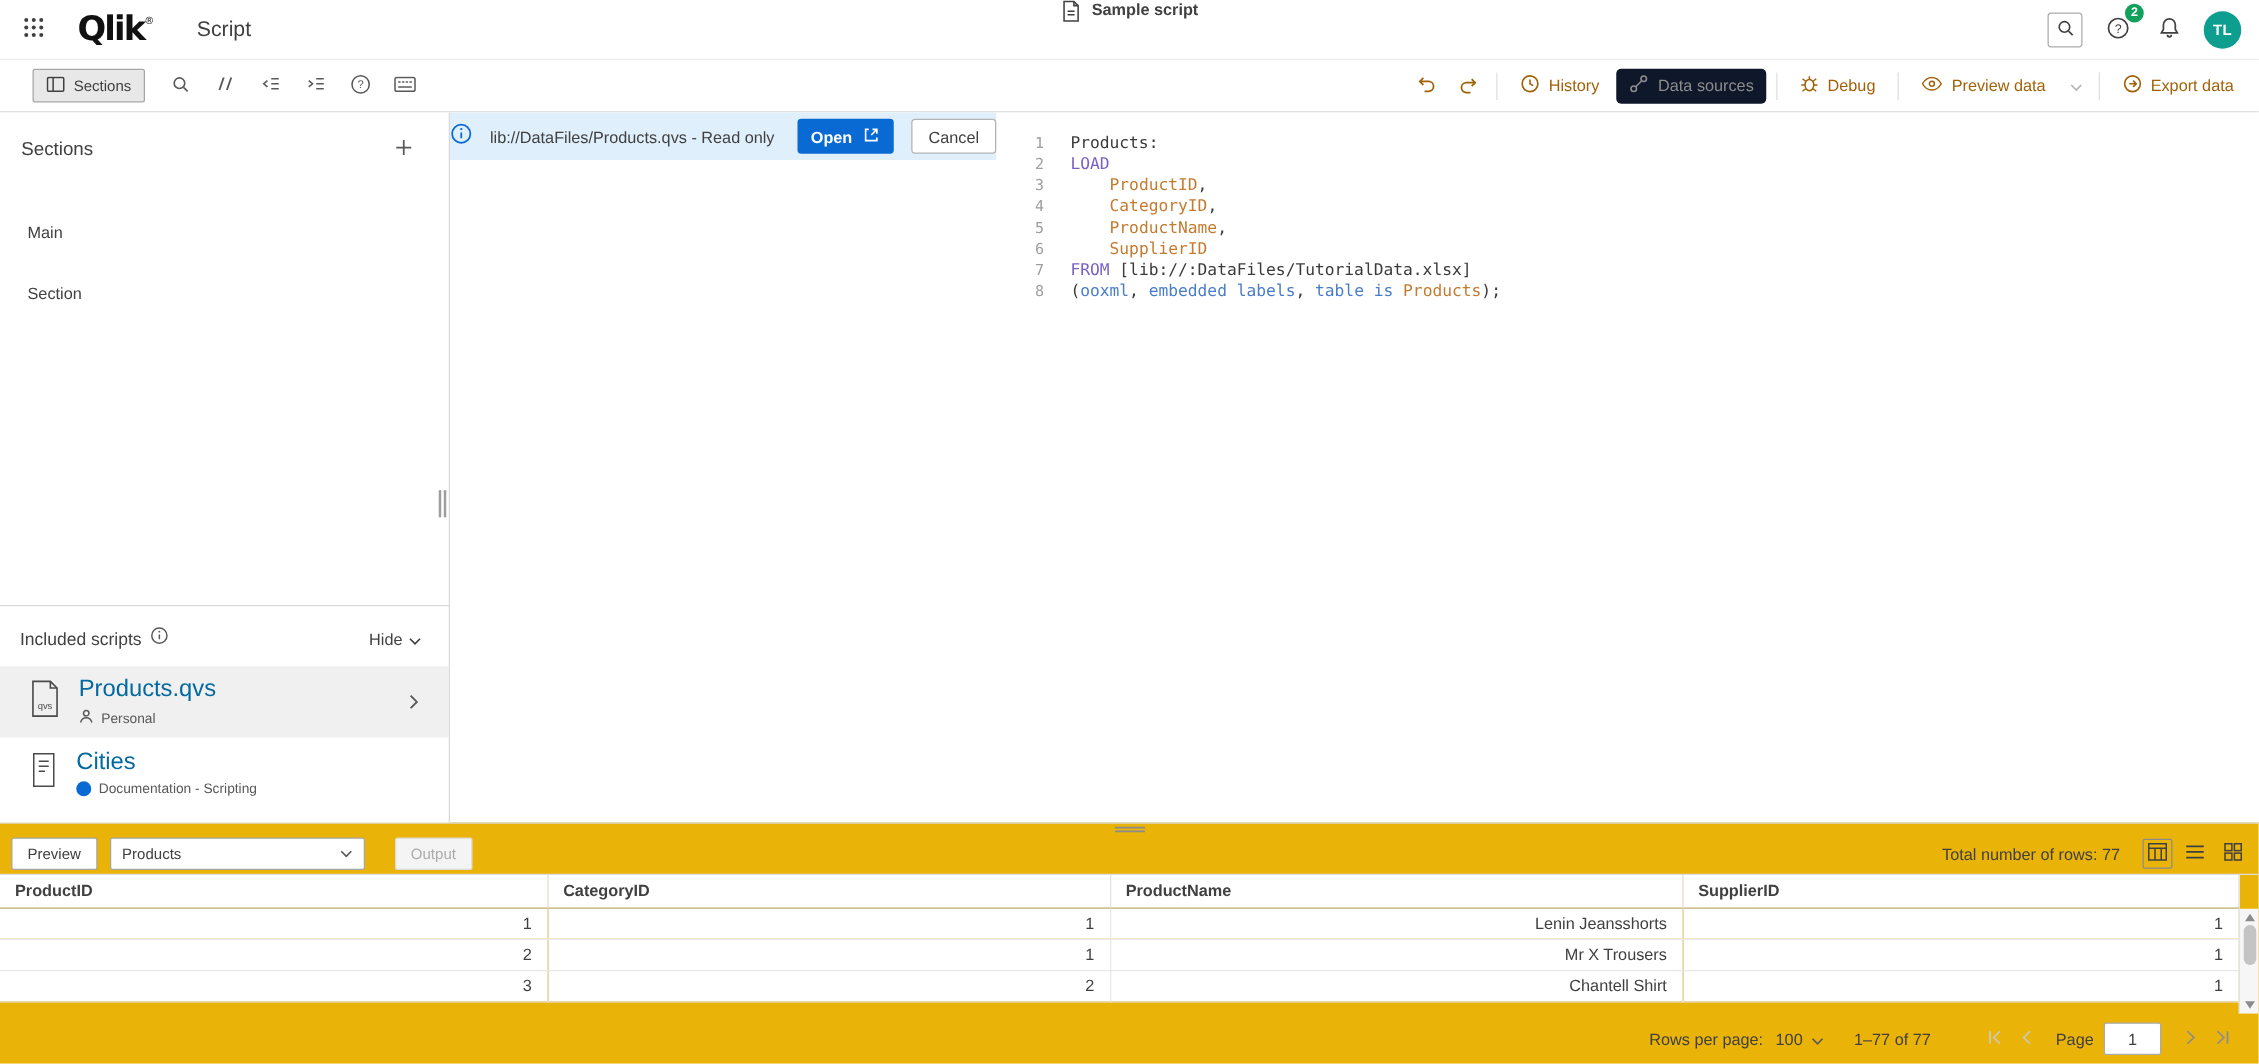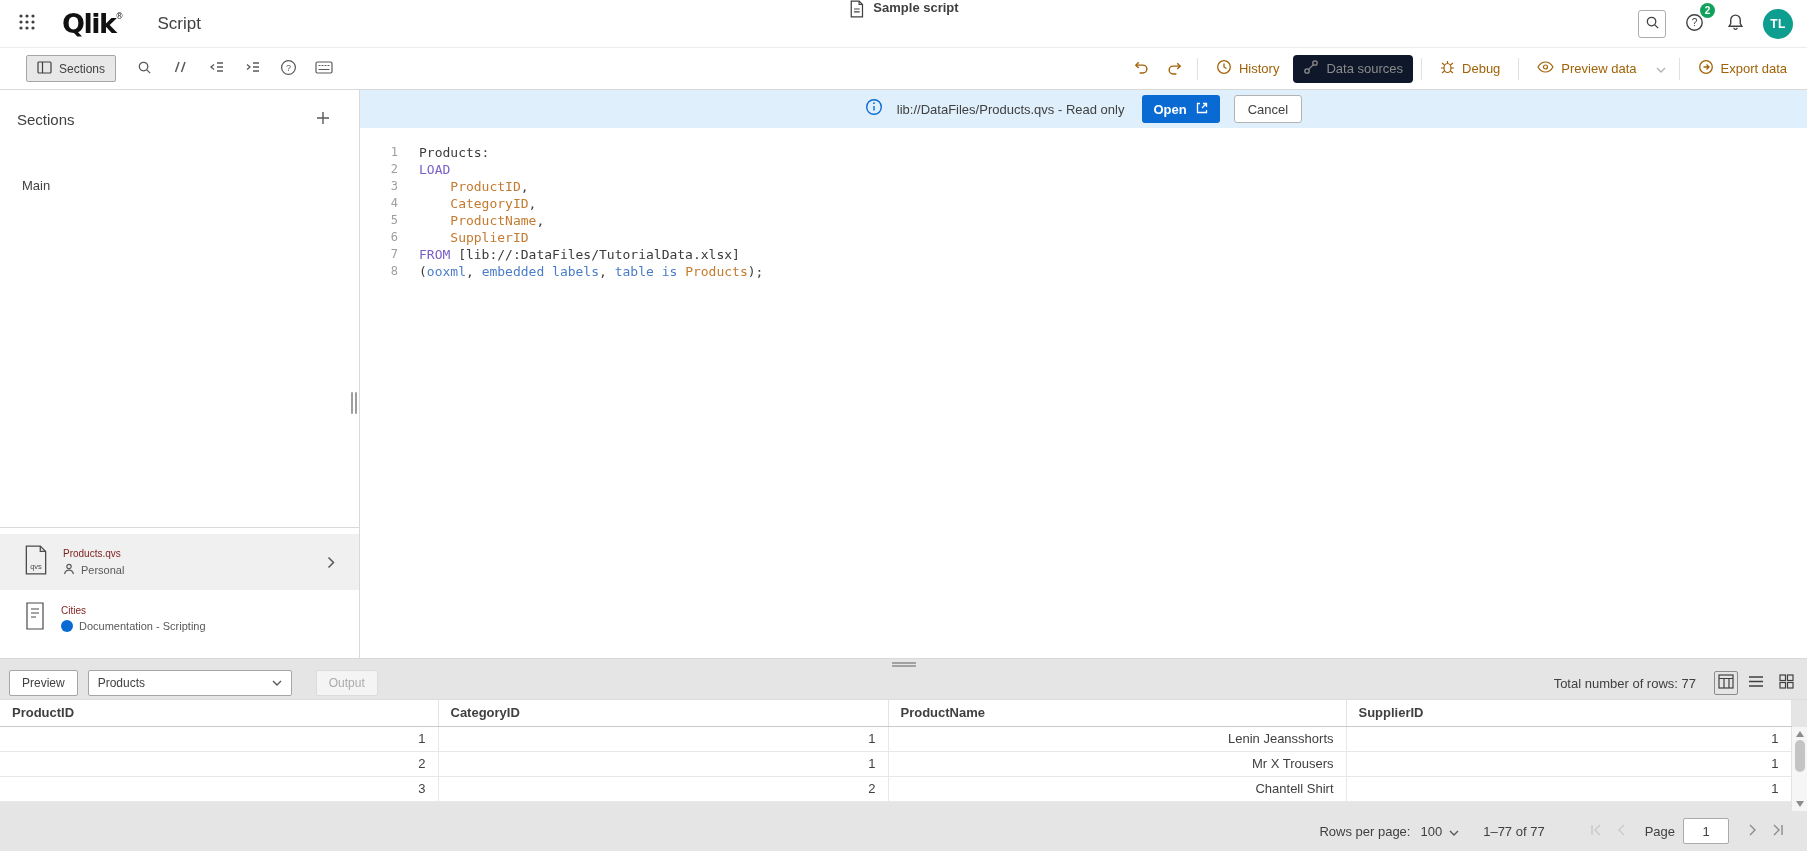--- a/index.html
+++ b/index.html
@@ -71,46 +71,46 @@
   .resize-grip{position:absolute;right:2px;top:302px;display:flex;gap:2px;cursor:col-resize}
   .resize-grip i{width:2px;height:22px;background:#9e9e9e;border-radius:1px;display:block}
   .included{margin-top:auto;border-top:1px solid #d9d9d9;padding:6px 0 12px 0}
   .included-head{display:flex;align-items:center;padding:10px 22px 12px 16px;gap:7px}
   .included-title{font-size:14px;color:#404040}
   .hide-btn{margin-left:auto;display:inline-flex;align-items:center;gap:5px;font-size:13px;color:#404040;
     background:none;border:none;cursor:pointer}
   .script-card{display:flex;align-items:center;gap:14px;padding:8px 24px 8px 23px;min-height:56px;cursor:pointer}
   .script-card.selected{background:#f0f0f0}
   .script-info{display:flex;flex-direction:column;gap:4px}
-  .script-name{font-size:10px;color:#7f1d1d}
+  .script-name{font-size:19px;color:#0369a1}
   .script-meta{display:flex;align-items:center;gap:6px;font-size:11px;color:#595959}
   .card-chevron{margin-left:auto;color:#595959;display:inline-flex}
   .doc-circle{width:12px;height:12px;border-radius:50%;background:var(--primary-blue);display:inline-block;flex:none}
 
   
-  .editor-pane{flex:1;display:flex;flex-direction:column;min-width:0;background:#fff}
+  .editor-pane{flex:1;display:flex;min-width:0;background:#fff}
   .notify{height:38px;flex:none;background:var(--notification-bg);display:flex;align-items:center;
     justify-content:center;gap:14px}
   .notify-msg{font-size:13px;color:#404040}
   .btn-open{display:inline-flex;align-items:center;gap:8px;background:var(--primary-blue);color:#fff;
     border:none;border-radius:3px;height:28px;padding:0 11px;font-size:13px;font-weight:700;cursor:pointer;margin-left:4px}
   .btn-cancel{background:#fff;border:1px solid #b3b3b3;border-radius:3px;height:28px;padding:0 13px;
     font-size:13px;color:#404040;cursor:pointer}
   .code{flex:1;padding-top:16px;font-family:"DejaVu Sans Mono","Liberation Mono",monospace;
     font-size:13px;overflow:hidden}
   .code-line{display:flex;height:17px;line-height:17px}
   .line-num{flex:none;width:38px;text-align:right;color:#9e9e9e;font-size:12px}
   .line-content{margin-left:21px;white-space:pre}
   .tok-plain{color:#3b3b3b}
   .tok-kw{color:#7a5fc6}
   .tok-field{color:#c47a2f}
   .tok-spec{color:#4a7dc9}
 
   
-  .bottom{height:193px;flex:none;display:flex;flex-direction:column;border-top:1px solid #d9d9d9;background:#e5e5e5}
+  .bottom{height:193px;flex:none;display:flex;flex-direction:column;border-top:1px solid #d9d9d9;background:#eab308}
   .splitter{height:8px;display:flex;justify-content:center;align-items:center;cursor:row-resize}
   .preview-bar{height:32px;flex:none;display:flex;align-items:center;padding:0 9px}
   .btn-sm{height:26px;border:1px solid #a6a6a6;background:#fff;border-radius:2px;font-size:12px;
     color:#404040;padding:0 12px;cursor:pointer}
   .table-select{height:26px;width:204px;border:1px solid #a6a6a6;background:#fff;border-radius:2px;
     font-size:12px;color:#404040;display:flex;align-items:center;padding:0 9px;cursor:pointer;margin-left:10px}
   .table-select .chev{margin-left:auto;color:#595959;display:inline-flex}
   .btn-output{height:26px;border:1px solid #dcdcdc;background:#f4f4f4;border-radius:2px;font-size:12px;
     color:#ababab;padding:0 12px;margin-left:24px}
   .preview-right{margin-left:auto;display:flex;align-items:center;gap:6px}
@@ -365,28 +365,47 @@
         <button class="plus-btn">
           <span>
             <svg width="14" height="14" viewBox="0 0 14 14" stroke="currentColor" stroke-width="1.4" fill="none">
                 <path d="M7 1v12M1 7h12"></path>
               </svg>
           </span>
         </button>
       </div>
       <div class="section-list">
         <div class="section-item">Main</div>
+        <div class="section-item">Section</div>
       </div>
 
       <div class="resize-grip">
           <i></i>
           <i></i>
         </div>
 
       <div class="included">
+        <div class="included-head">
+          <span class="included-title">Included scripts</span>
+          <span>
+            <svg width="15" height="15" viewBox="0 0 18 18" fill="none" stroke="#595959" stroke-width="1.4">
+                <circle cx="9" cy="9" r="7.3"></circle>
+                <path d="M9 8v4.5"></path>
+                <circle cx="9" cy="5.2" r="0.9" fill="#595959" stroke="none"></circle>
+              </svg>
+          </span>
+          <button class="hide-btn">
+            <span>Hide</span>
+            <span>
+              <svg width="10" height="6" viewBox="0 0 10 6" fill="none" stroke="#404040" stroke-width="1.4">
+                  <path d="M1 1l4 4 4-4"></path>
+                </svg>
+            </span>
+          </button>
+        </div>
 
         <div class="script-card selected">
           <span>
             <svg width="26" height="30" viewBox="0 0 24 28" fill="none" stroke="#4a4a4a" stroke-width="1.2">
                 <path d="M3 1h13l5 5v21H3z"></path>
                 <path d="M16 1v5h5"></path>
                 <text x="12" y="22" text-anchor="middle" font-size="7" fill="#4a4a4a" stroke="none" font-family="Liberation Sans">qvs</text>
               </svg>
           </span>
           <span class="script-info">

